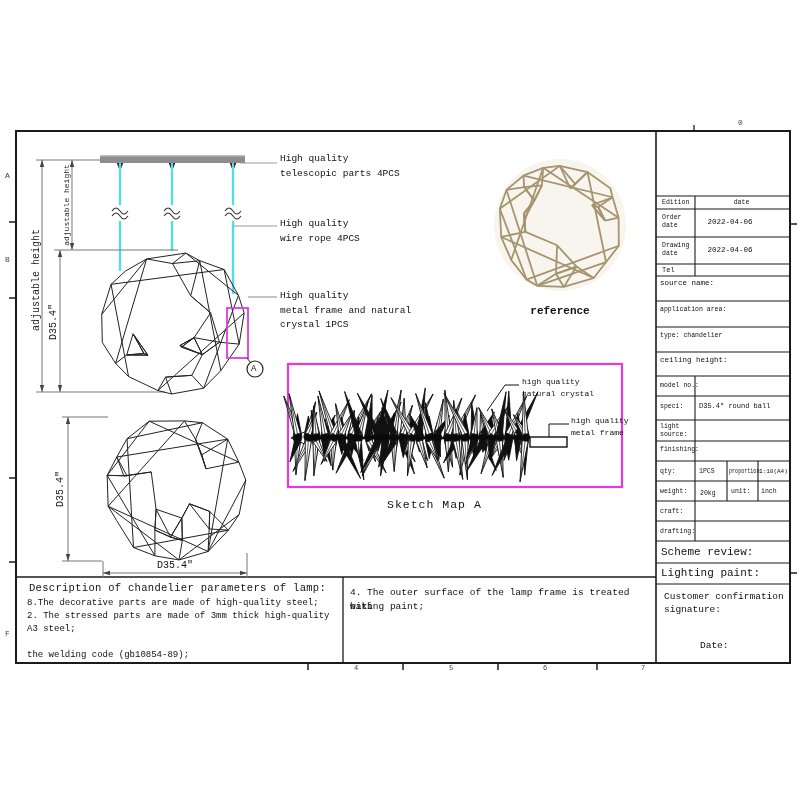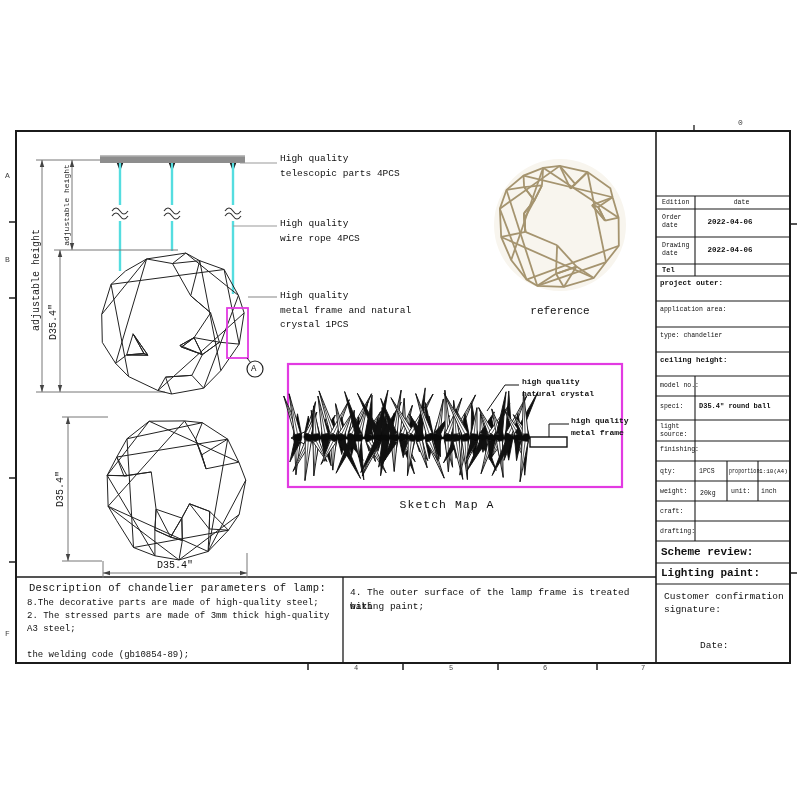--- a/index.html
+++ b/index.html
@@ -2,21 +2,21 @@
 <html><head>
 <meta charset="utf-8">
 <style>
   html,body{margin:0;padding:0;background:#ffffff;}
   .sheet{position:relative;width:800px;height:800px;background:#fff;overflow:hidden;
          font-family:"Liberation Mono", monospace;color:#111;}
   #art{position:absolute;left:0;top:0;z-index:0;}
   .lbl{position:absolute;z-index:2;white-space:pre-line;line-height:1.25;color:#111;}
   .vlab{position:absolute;z-index:2;white-space:nowrap;transform:translate(-50%,-50%) rotate(-90deg);color:#222;}
   .ctr{text-align:center;transform:none;}
-  .b{font-weight:bold;}
+  .b{font-weight:normal;}
   .tiny{font-size:6.5px;line-height:8px;}
   .sq{display:inline-block;transform:scaleX(.78);transform-origin:left center;}
   .zone{position:absolute;z-index:2;font-size:8px;color:#444;}
 </style>
 </head>
 <body>
 
 <div class="sheet">
 
   <svg id="art" width="800" height="800">
@@ -491,38 +491,38 @@
 metal frame and natural
 crystal   1PCS</div>
 
   <span class="vlab" style="left:36px;top:280px;font-size:10px;">adjustable height</span>
   <span class="vlab" style="left:66px;top:205px;font-size:8px;">adjustable height</span>
   <span class="vlab" style="left:53px;top:322px;font-size:10px;">D35.4"</span>
   <span class="vlab" style="left:60px;top:489px;font-size:10px;">D35.4"</span>
   <span class="lbl ctr" style="left:145px;top:560px;width:60px;font-size:10px;text-align:center;">D35.4"</span>
 
   <span class="lbl" style="left:251px;top:364px;font-size:9px;">A</span>
-  <span class="lbl ctr" style="left:387px;top:498px;width:120px;font-size:11.5px;letter-spacing:1px;text-align:center;">Sketch Map A</span>
+  <span class="lbl ctr" style="left:387px;top:498px;width:120px;font-size:11.5px;letter-spacing:1px;text-align:left;">Sketch Map A</span>
   <div class="lbl b" style="left:522px;top:376px;font-size:8px;line-height:12px;">high quality
 natural crystal</div>
   <div class="lbl b" style="left:571px;top:415px;font-size:8px;line-height:12px;">high quality
 metal frame</div>
 
-  <span class="lbl ctr" style="left:510px;top:305px;width:100px;font-size:11px;text-align:center;">reference</span>
+  <span class="lbl ctr" style="left:510px;top:305px;width:100px;font-size:11px;text-align:center;font-weight:bold;">reference</span>
 
   <span class="lbl tiny" style="left:662px;top:199px;">Edition</span>
   <span class="lbl ctr tiny" style="left:695px;top:199px;width:93px;text-align:center;">date</span>
   <div class="lbl tiny" style="left:662px;top:214px;">Order
 date</div>
   <span class="lbl ctr b" style="left:695px;top:218px;width:70px;font-size:7.5px;text-align:center;">2022-04-06</span>
   <div class="lbl tiny" style="left:662px;top:242px;">Drawing
 date</div>
   <span class="lbl ctr b" style="left:695px;top:246px;width:70px;font-size:7.5px;text-align:center;">2022-04-06</span>
   <span class="lbl b" style="left:662px;top:266px;font-size:7px;">Tel</span>
-  <span class="lbl b" style="left:660px;top:279px;font-size:7.5px;">project outer:</span>
+  <span class="lbl b" style="left:660px;top:279px;font-size:7.5px;">source name:</span>
   <span class="lbl tiny" style="left:660px;top:306px;">application area:</span>
   <span class="lbl tiny" style="left:660px;top:332px;">type: chandelier</span>
   <span class="lbl b" style="left:660px;top:356px;font-size:7.5px;">ceiling height:</span>
   <span class="lbl tiny" style="left:660px;top:382px;">model no.:</span>
   <span class="lbl tiny" style="left:660px;top:403px;">speci:</span>
   <span class="lbl b" style="left:699px;top:402px;font-size:7px;">D35.4" round ball</span>
   <div class="lbl tiny" style="left:660px;top:423px;">light
 source:</div>
   <span class="lbl tiny" style="left:660px;top:446px;">finishing:</span>
   <span class="lbl tiny" style="left:660px;top:468px;">qty:</span>

